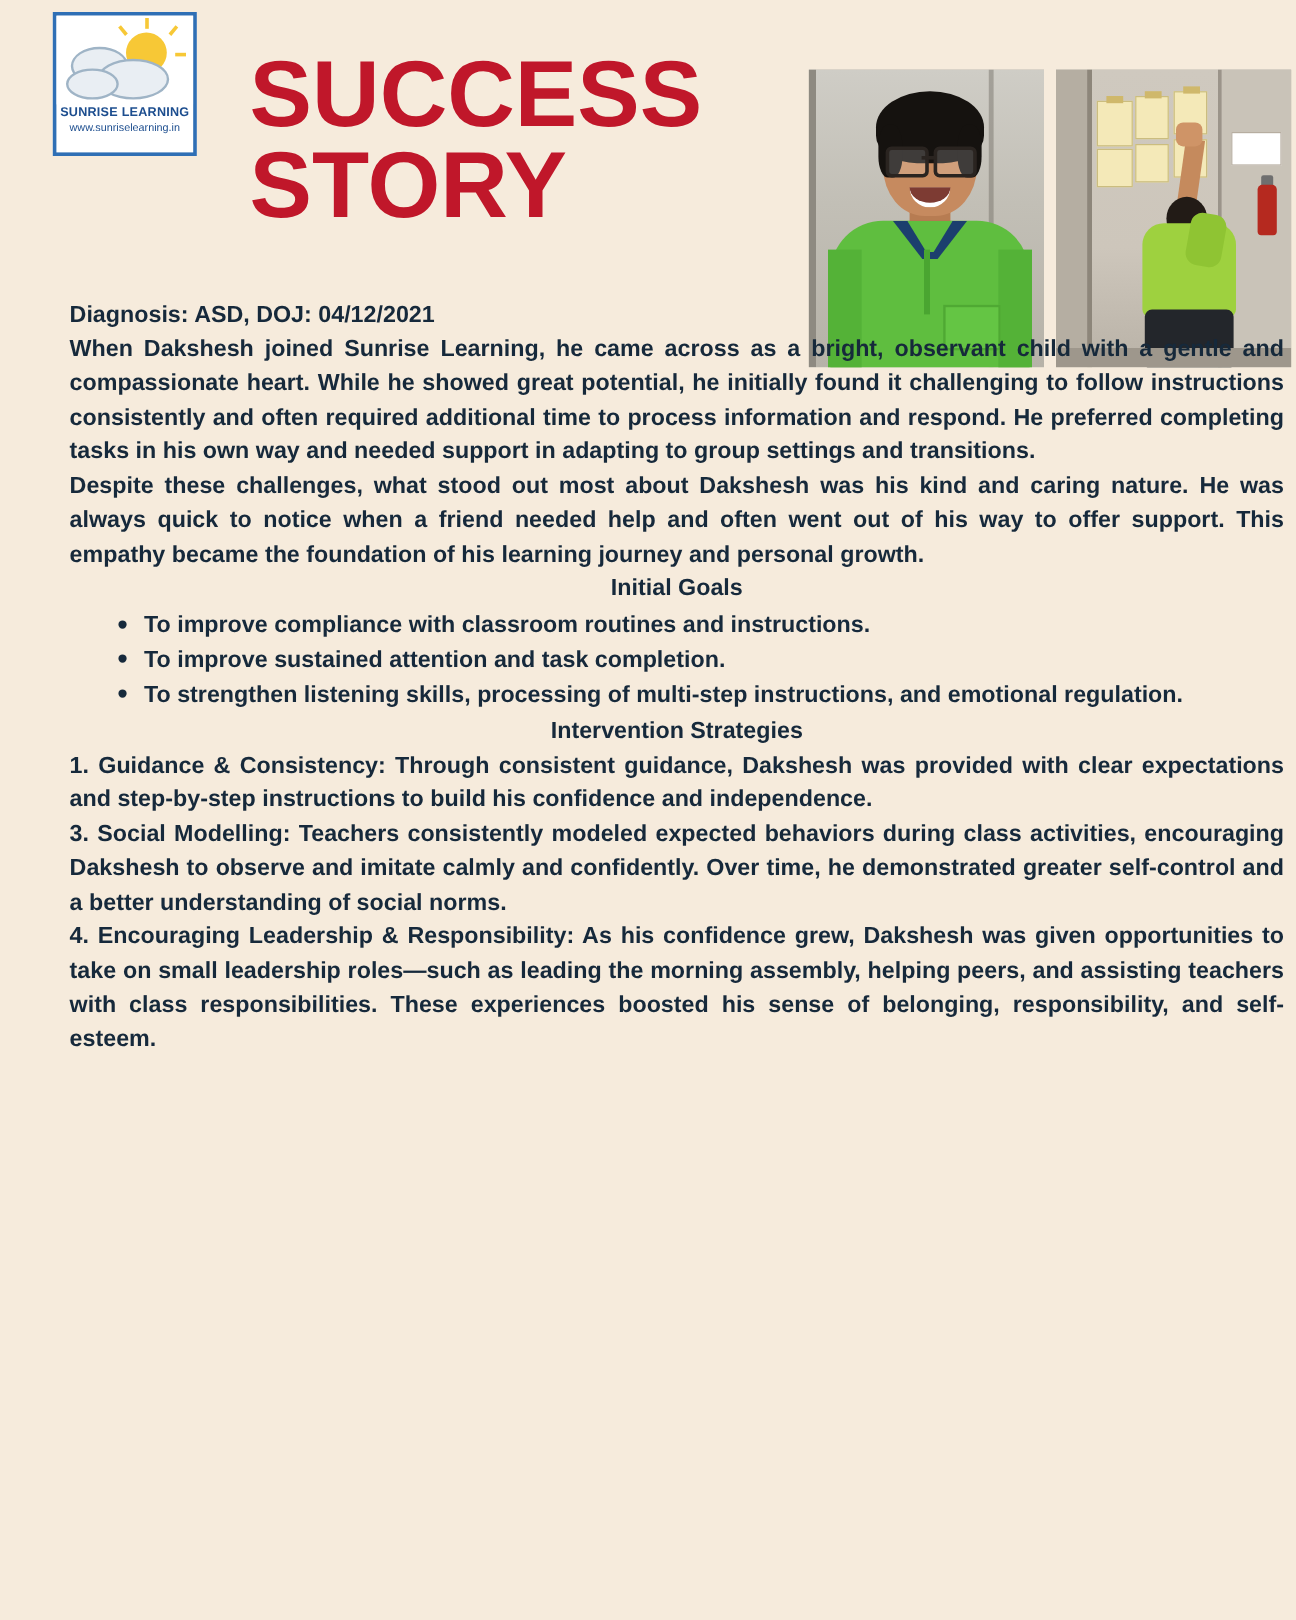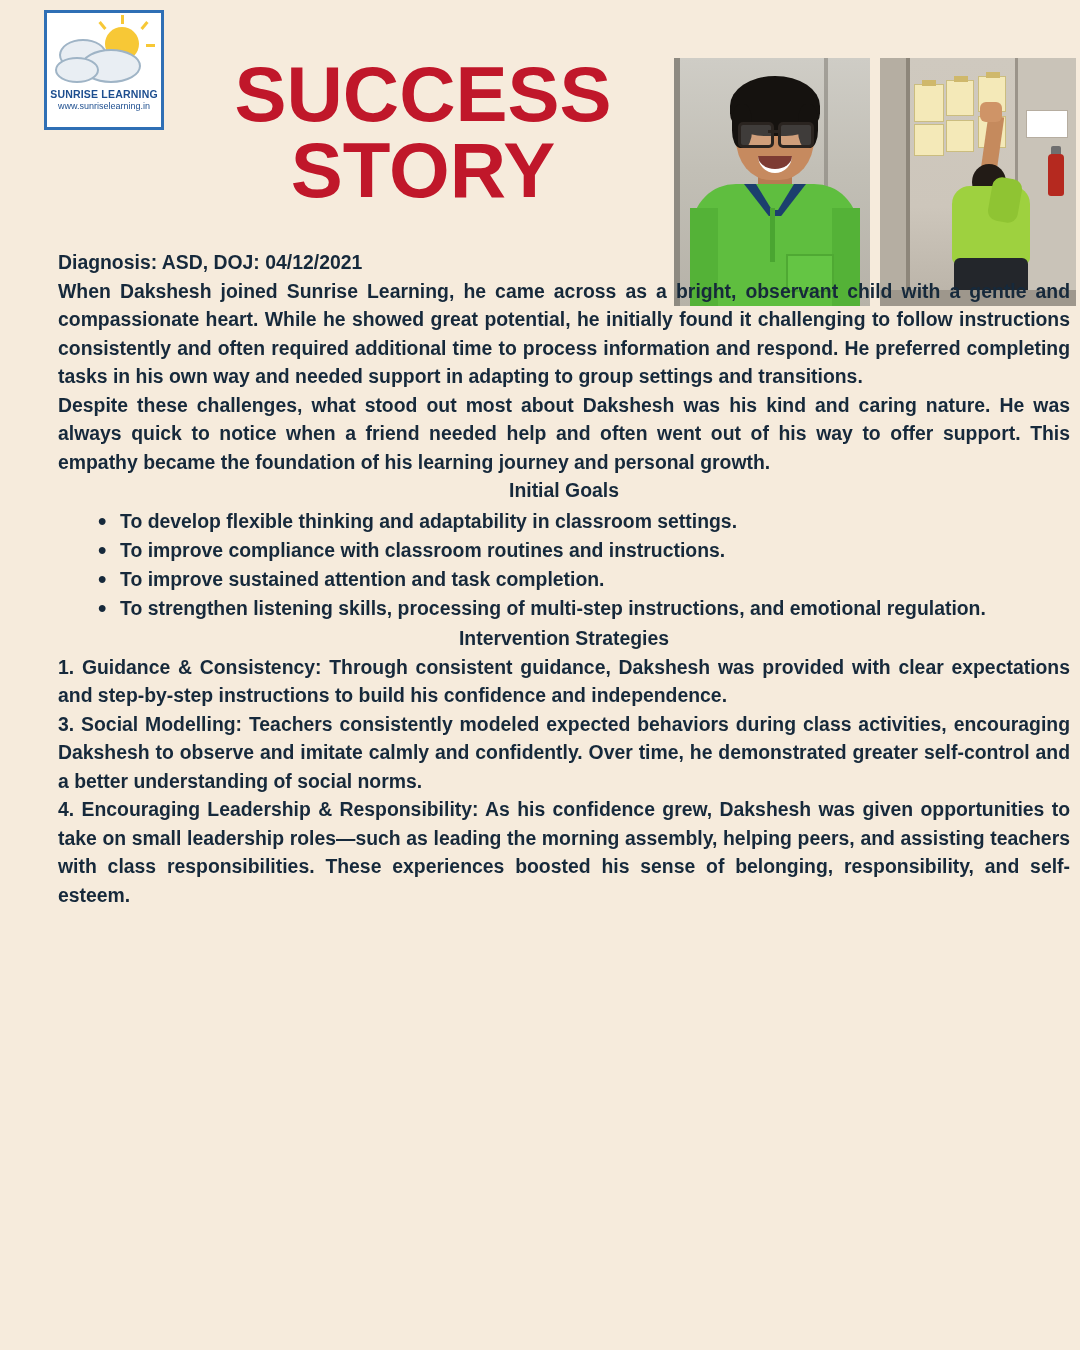--- a/index.html
+++ b/index.html
@@ -78,28 +78,27 @@
     text-align: center;
     font-size: 9px;
     color: #1d4e8f;
     line-height: 1.2;
   }
 
   
   .title {
     position: absolute;
     left: 186px;
-    top: 56px;
+    top: 40px;
     width: 430px;
     font-size: 78px;
     line-height: 0.98;
     font-weight: bold;
     color: #c0172a;
     letter-spacing: 0px;
-    text-align: center;
   }
 
   
   .photos {
     position: absolute;
     right: 26px;
     top: 58px;
     display: flex;
     gap: 10px;
   }
@@ -392,21 +391,20 @@
 
   <div class="content">
 
     <p class="line">Diagnosis: ASD, DOJ: 04/12/2021</p>
 
     <p class="para">When Dakshesh joined Sunrise Learning, he came across as a bright, observant child with a gentle and compassionate heart. While he showed great potential, he initially found it challenging to follow instructions consistently and often required additional time to process information and respond. He preferred completing tasks in his own way and needed support in adapting to group settings and transitions.</p>
     <p class="para">Despite these challenges, what stood out most about Dakshesh was his kind and caring nature. He was always quick to notice when a friend needed help and often went out of his way to offer support. This empathy became the foundation of his learning journey and personal growth.</p>
 
     <p class="heading">Initial Goals</p>
     <ul class="goals">
-      <li>To develop flexible thinking and adaptability in classroom settings.</li>
       <li>To improve compliance with classroom routines and instructions.</li>
       <li>To improve sustained attention and task completion.</li>
       <li>To strengthen listening skills, processing of multi-step instructions, and emotional regulation.</li>
     </ul>
 
     <p class="heading">Intervention Strategies</p>
     <p class="strat">1. Guidance &amp; Consistency: Through consistent guidance, Dakshesh was provided with clear expectations and step-by-step instructions to build his confidence and independence.</p>
     <p class="strat">3. Social Modelling: Teachers consistently modeled expected behaviors during class activities, encouraging Dakshesh to observe and imitate calmly and confidently. Over time, he demonstrated greater self-control and a better understanding of social norms.</p>
     <p class="strat">4. Encouraging Leadership &amp; Responsibility: As his confidence grew, Dakshesh was given opportunities to take on small leadership roles—such as leading the morning assembly, helping peers, and assisting teachers with class responsibilities. These experiences boosted his sense of belonging, responsibility, and self-esteem.</p>
 

